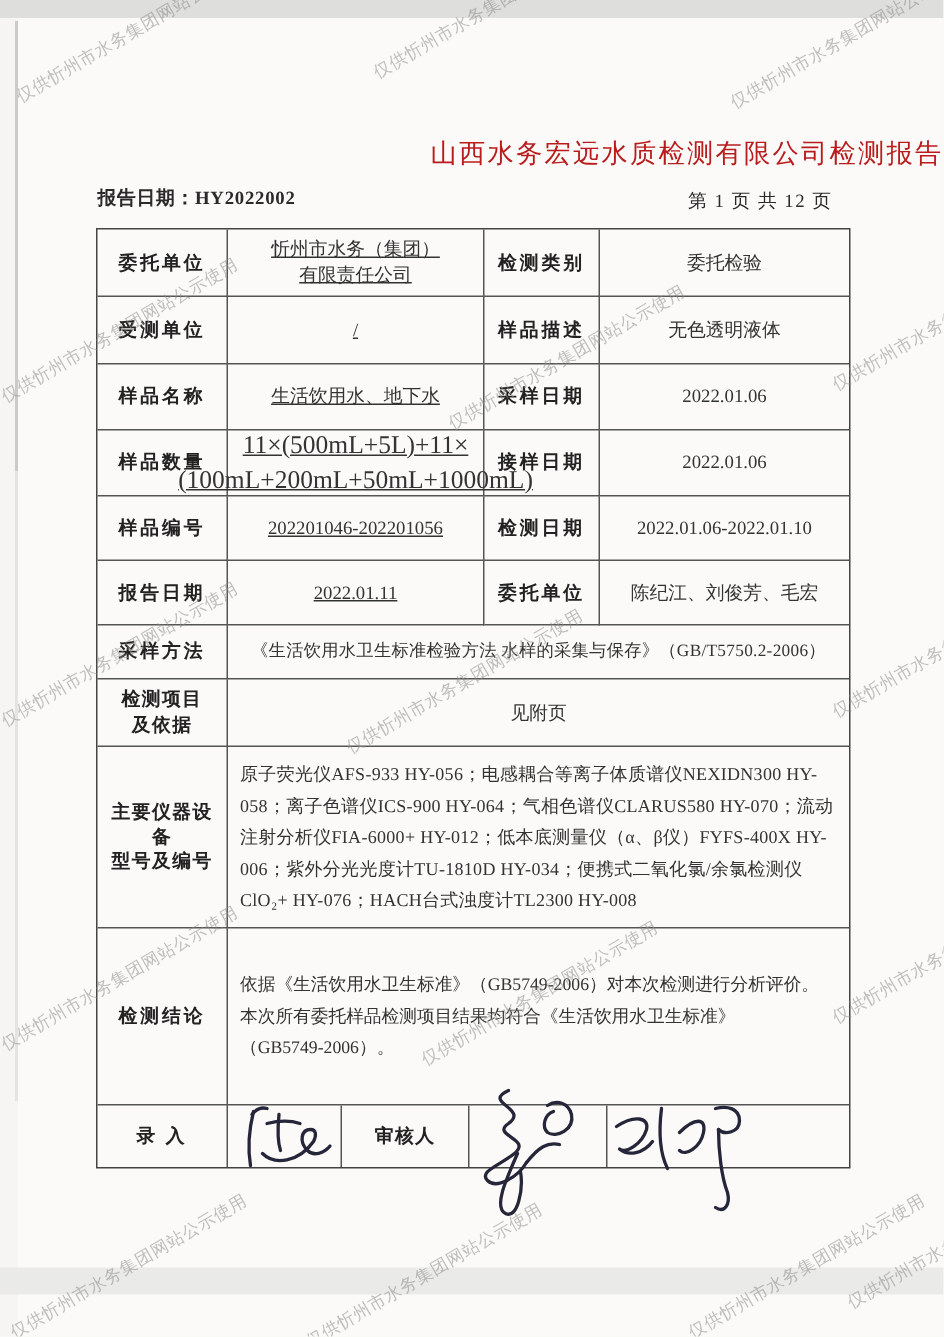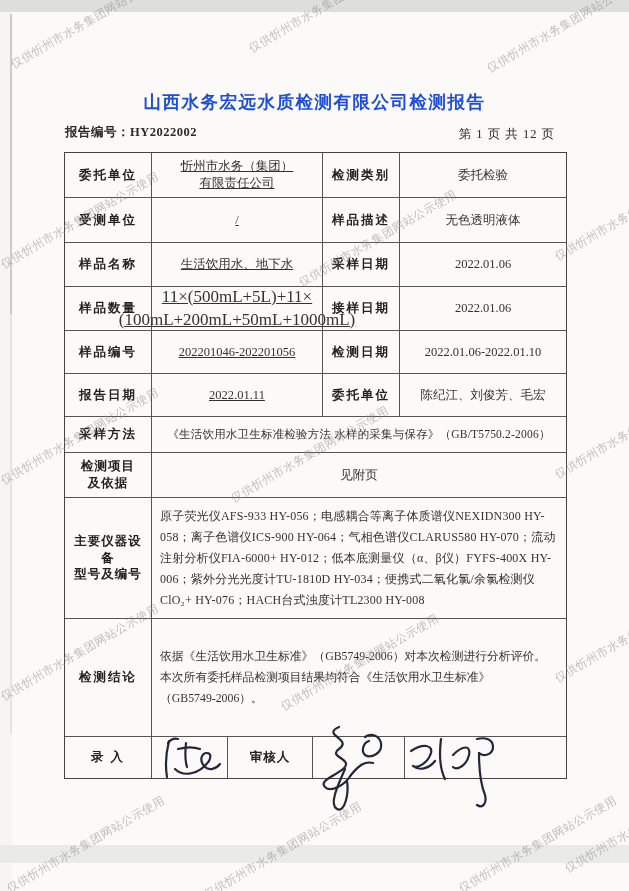--- a/index.html
+++ b/index.html
@@ -13,23 +13,23 @@
   }
   
   .scan-top-strip { position:absolute; left:0; top:0; width:629px; height:12px; background:#dededc; }
   .scan-left-edge { position:absolute; left:10px; top:14px; width:2px; height:300px; background:#b9b9b7; opacity:.7; }
   .scan-left-edge2 { position:absolute; left:10px; top:314px; width:2px; height:420px; background:#d4d4d2; opacity:.5; }
   .scan-bottom-band { position:absolute; left:0; top:845px; width:629px; height:18px; background:#eaeae8; }
   .paper { position:absolute; left:12px; top:12px; right:0; bottom:0; background:#fbfaf8; }
 
   
   .doc-title {
-    position:absolute; left:0; top:90px; width:629px; text-align:center;
+    position:absolute; left:0; top:90px; width:629px; text-align:right;
     font-family:"Liberation Sans","DejaVu Sans",sans-serif;
-    font-weight:bold; font-size:17.5px; letter-spacing:1.5px; color:#1d4ed8;
+    font-weight:normal; font-size:17.5px; letter-spacing:1.5px; color:#b91c1c;
   }
   .report-no {
     position:absolute; left:65px; top:124px; font-size:12.5px; font-weight:bold; color:#2a2a2a; letter-spacing:.5px;
   }
   .page-indicator {
     position:absolute; right:74px; top:126px; font-size:12.5px; color:#2a2a2a; letter-spacing:1px;
   }
 
   
   .report-table {
@@ -83,21 +83,21 @@
 </head>
 <body>
 
 <div class="paper"></div>
 <div class="scan-top-strip"></div>
 <div class="scan-left-edge"></div>
 <div class="scan-left-edge2"></div>
 <div class="scan-bottom-band"></div>
 
 <div class="doc-title">山西水务宏远水质检测有限公司检测报告</div>
-<div class="report-no">报告编号：HY2022002</div>
+<div class="report-no">报告日期：HY2022002</div>
 <div class="page-indicator">第 1 页 共 12 页</div>
 
 <div class="report-table">
 
   <div class="tr" style="height:45px">
     <div class="td c1 label">委托单位</div>
     <div class="td c2 val pre">忻州市水务（集团）
 有限责任公司</div>
     <div class="td c3 label">检测类别</div>
     <div class="td c4 val">委托检验</div>

